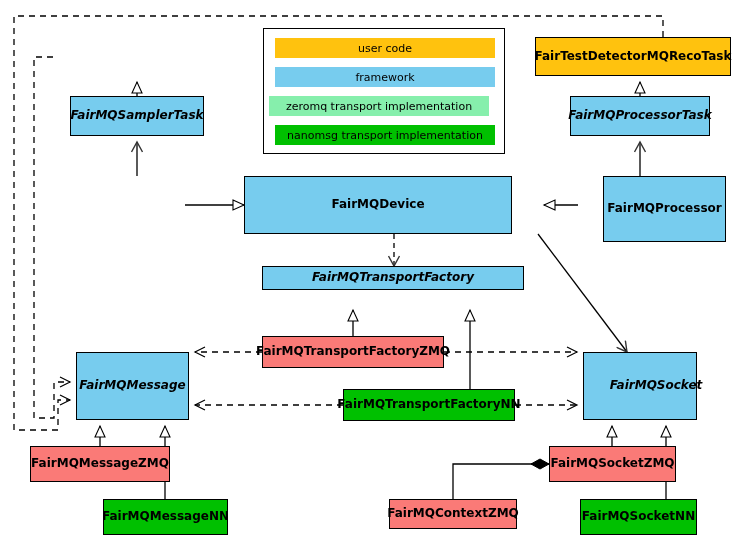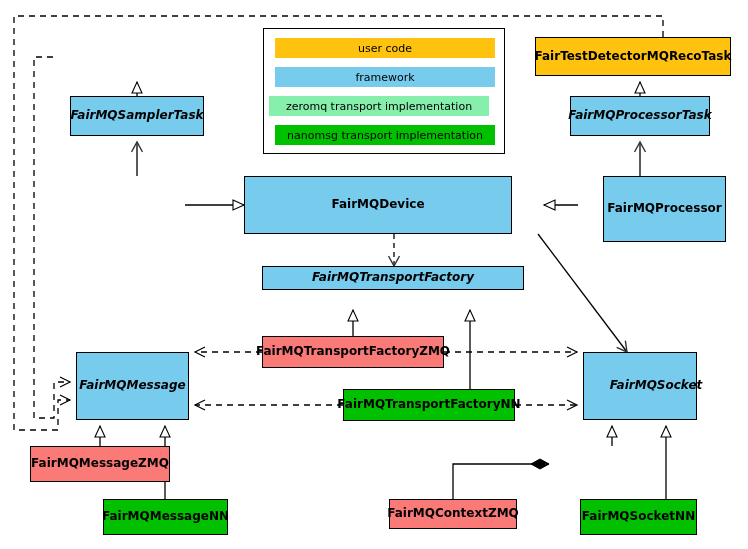--- a/index.html
+++ b/index.html
@@ -99,20 +99,21 @@
   <div class="node" style="left:343px;top:389px;width:172px;height:32px;background:#00C000;">FairMQTransportFactoryNN</div>
 
   <div class="node abstract" style="left:76px;top:352px;width:113px;height:68px;background:#77CCEE;">FairMQMessage</div>
 
   <div class="node abstract" style="left:583px;top:352px;width:114px;height:68px;background:#77CCEE;padding-left:32px;">FairMQSocket</div>
 
   <div class="node" style="left:30px;top:446px;width:140px;height:36px;background:#FA7A77;">FairMQMessageZMQ</div>
 
   <div class="node" style="left:103px;top:499px;width:125px;height:36px;background:#00C000;">FairMQMessageNN</div>
 
+  <div class="node" style="left:549px;top:446px;width:127px;height:36px;background:#FA7A77;">FairMQSocketZMQ</div>
 
   <div class="node" style="left:580px;top:499px;width:117px;height:36px;background:#00C000;">FairMQSocketNN</div>
 
   <div class="node" style="left:389px;top:499px;width:128px;height:30px;background:#FA7A77;">FairMQContextZMQ</div>
 
   <div class="legend-box" style="left:263px;top:28px;width:242px;height:126px;">
     <div class="legend-row" style="left:11px;top:9px;width:220px;height:20px;background:#FFC20E;">user code</div>
     <div class="legend-row" style="left:11px;top:38px;width:220px;height:20px;background:#77CCEE;">framework</div>
     <div class="legend-row" style="left:5px;top:67px;width:220px;height:20px;background:#86efac;">zeromq transport implementation</div>
     <div class="legend-row" style="left:11px;top:96px;width:220px;height:20px;background:#00C000;">nanomsg transport implementation</div>

